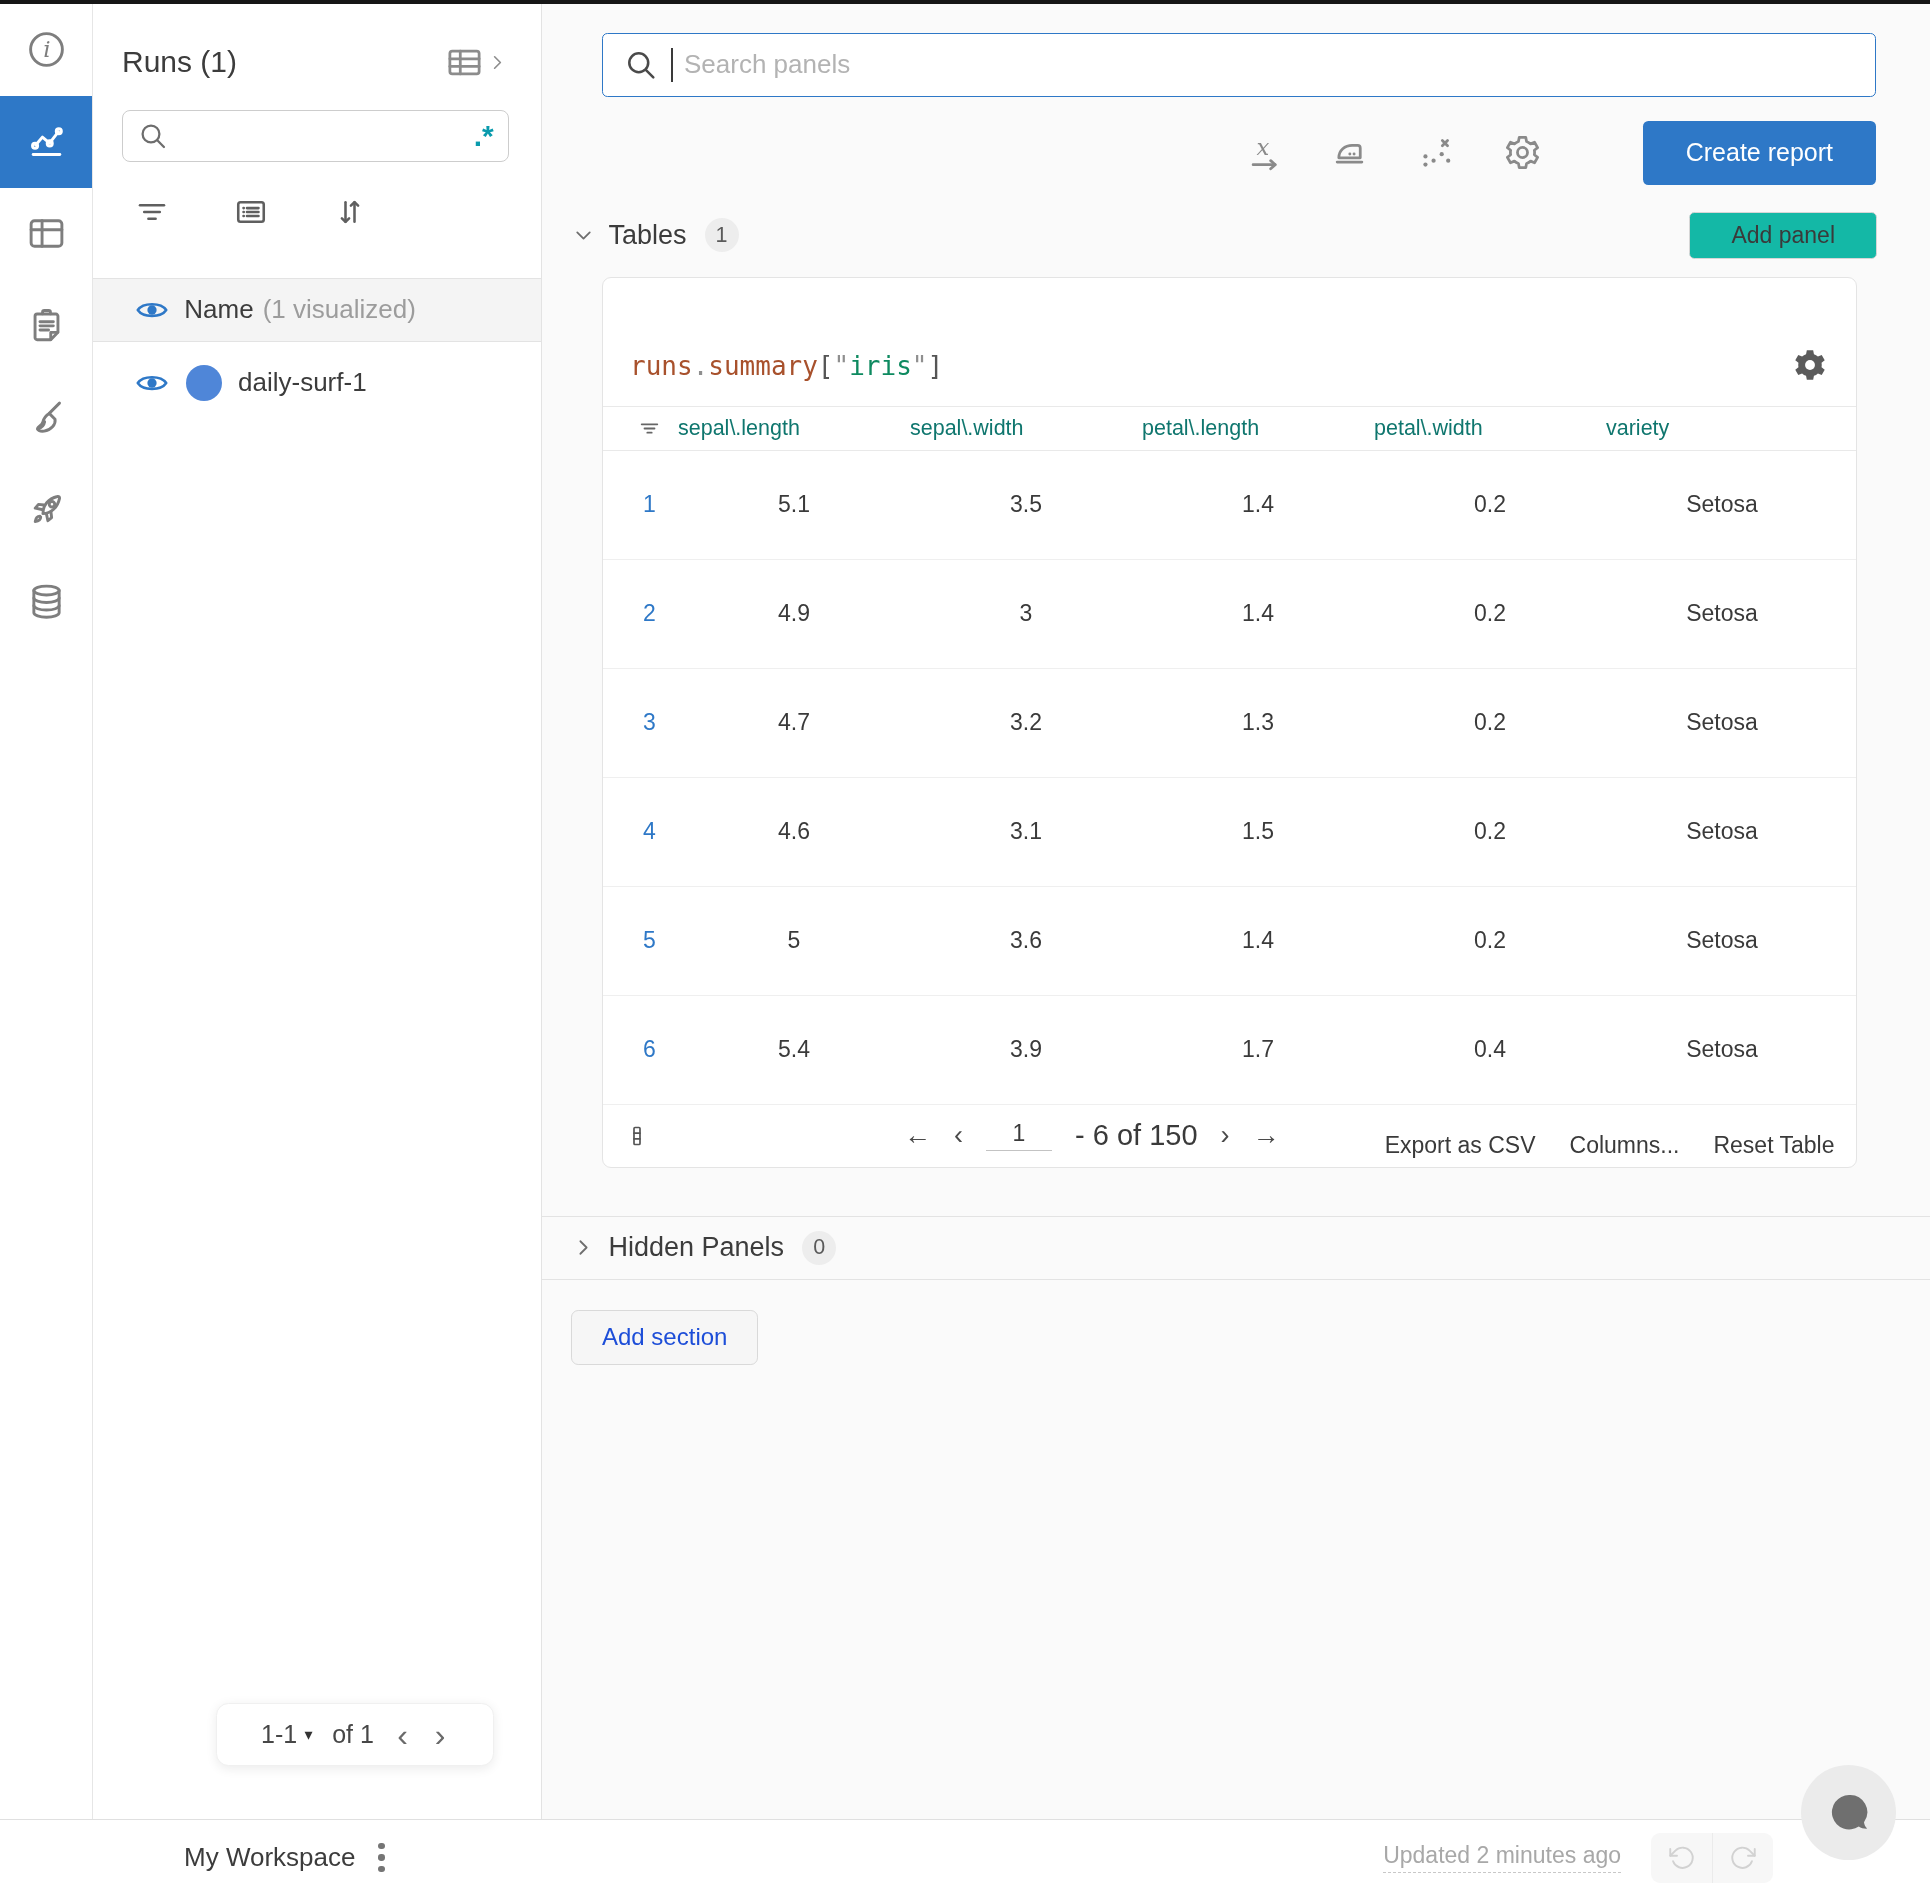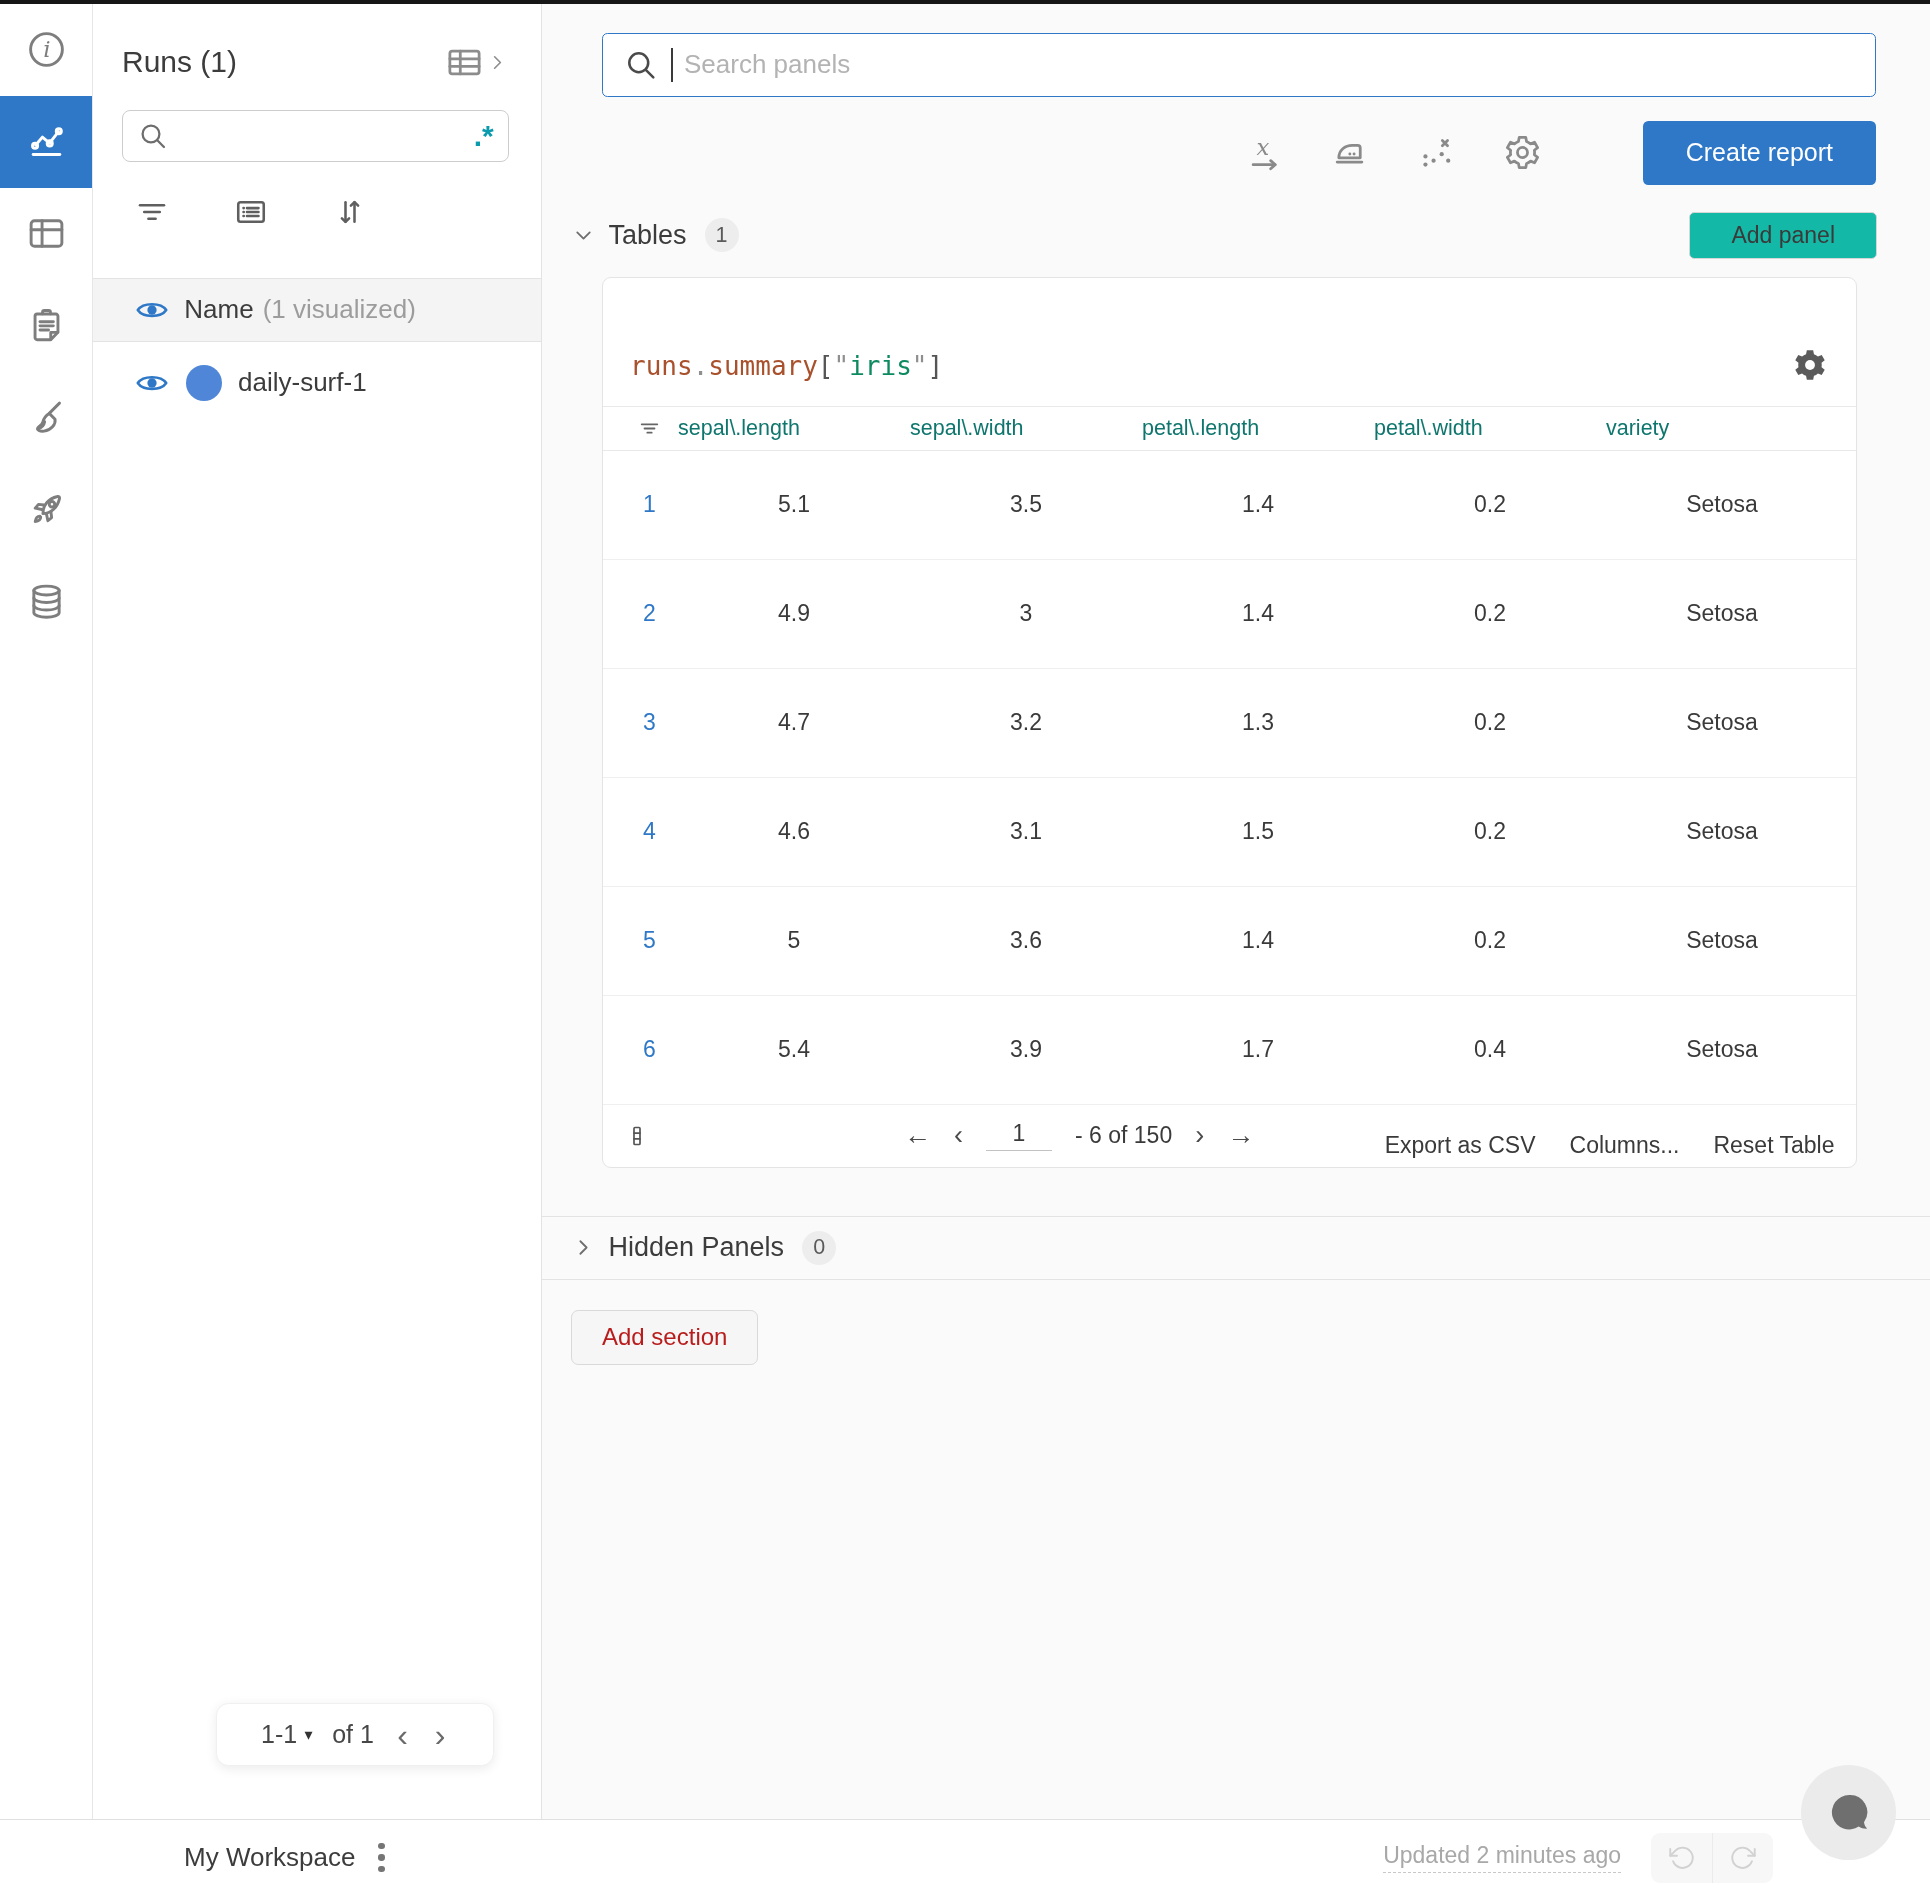--- a/index.html
+++ b/index.html
@@ -84,28 +84,28 @@
   .data-row { height:109px; border-bottom:0.9px solid #efefef; }
   .td { font-size:23px; color:#3a3a3a; text-align:center; }
   .td.index { color:#2e78c7; cursor:pointer; }
 
   .tfoot { height:62px; display:flex; align-items:center; padding:0 21.5px; position:relative; }
   .tf-left { background:none; border:none; color:#555; cursor:pointer; display:flex; }
   .tf-left svg { width:24px; height:24px; }
   .tf-pg { position:absolute; left:301px; display:flex; align-items:center; gap:23px; }
   .tf-pg .nav { background:none; border:none; font-size:27px; color:#4a4a4a; cursor:pointer; line-height:1; }
   .tf-page { width:66px; text-align:center; font-size:23px; color:#3a3a3a; border-bottom:1.8px solid #c3c3c3; padding-bottom:3.6px; cursor:text; }
-  .tf-range { font-size:23px; color:#3a3a3a; }
+  .tf-range { font-size:29px; color:#3a3a3a; }
   .tf-right { margin-left:auto; display:flex; gap:34px; font-size:23px; color:#3a3a3a;margin-top:19px; }
   .tf-right span { cursor:pointer; }
 
   .hidden-row { margin-top:48px; height:64px; border-top:0.9px solid #e3e3e3; border-bottom:0.9px solid #e3e3e3;
                 display:flex; align-items:center; padding-left:29px; }
   .add-section { margin:30px 0 0 29px; height:55px; padding:0 30px; background:#f6f6f6; border:0.9px solid #d9d9d9;
-                 border-radius:7.2px; font-size:24px; color:#b91c1c; cursor:pointer; font-family:inherit; }
+                 border-radius:7.2px; font-size:24px; color:#1d4ed8; cursor:pointer; font-family:inherit; }
 
   
   .statusbar { position:absolute; left:0; right:0; bottom:0; height:76px; background:#fff; border-top:0.9px solid #e0e0e0;
                display:flex; align-items:center; padding-left:184px; padding-right:158px; }
   .ws-label { font-size:26px; color:#3c3c3c; }
   .kebab { margin-left:23px; background:none; border:none; display:flex; flex-direction:column; gap:5.4px; cursor:pointer; }
   .kebab i { width:6.3px; height:6.3px; border-radius:50%; background:#757575; }
   .updated { margin-left:auto; font-size:23px; color:#a8a8a8; border-bottom:1.8px dashed #c8c8c8; padding-bottom:2.7px; }
   .undo-group { margin-left:30px; display:flex; background:#f7f7f7; border-radius:9px; overflow:hidden; }
   .undo-group button { width:61px; height:50px; background:none; border:none; display:flex; align-items:center; justify-content:center; color:#d2d2d2; cursor:default; }

